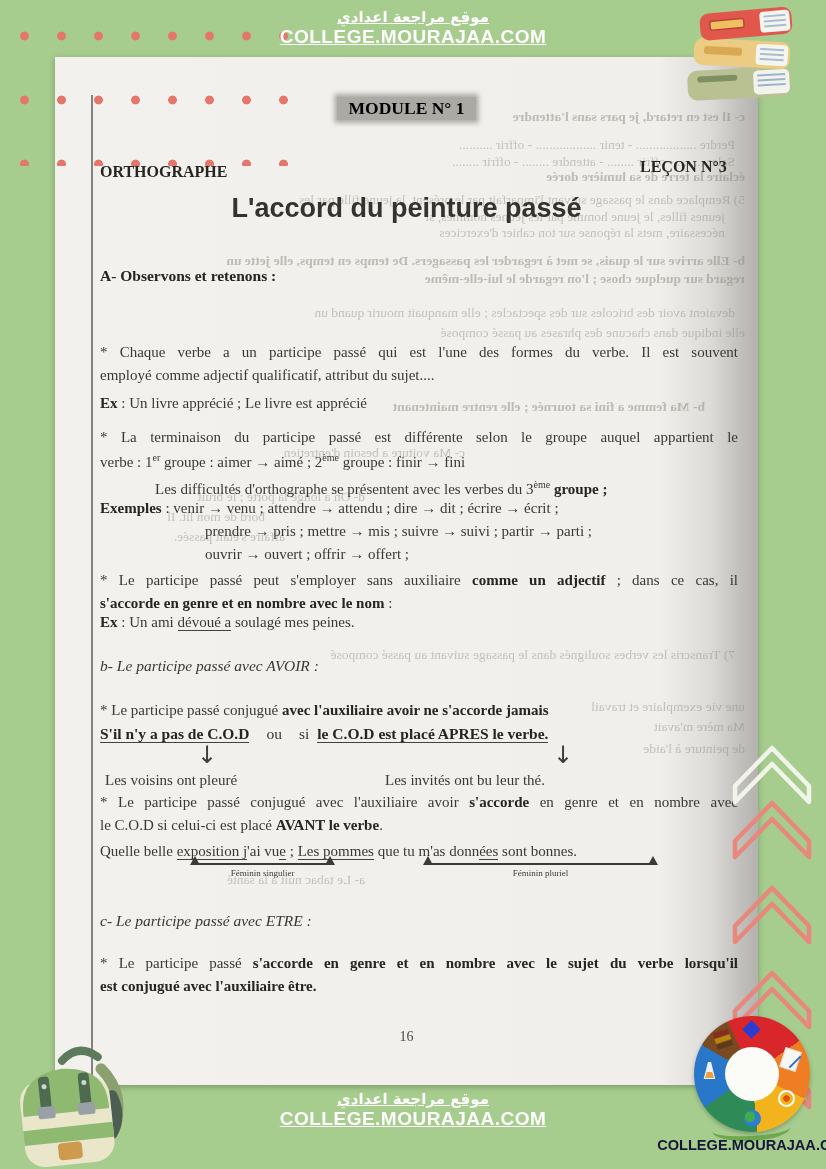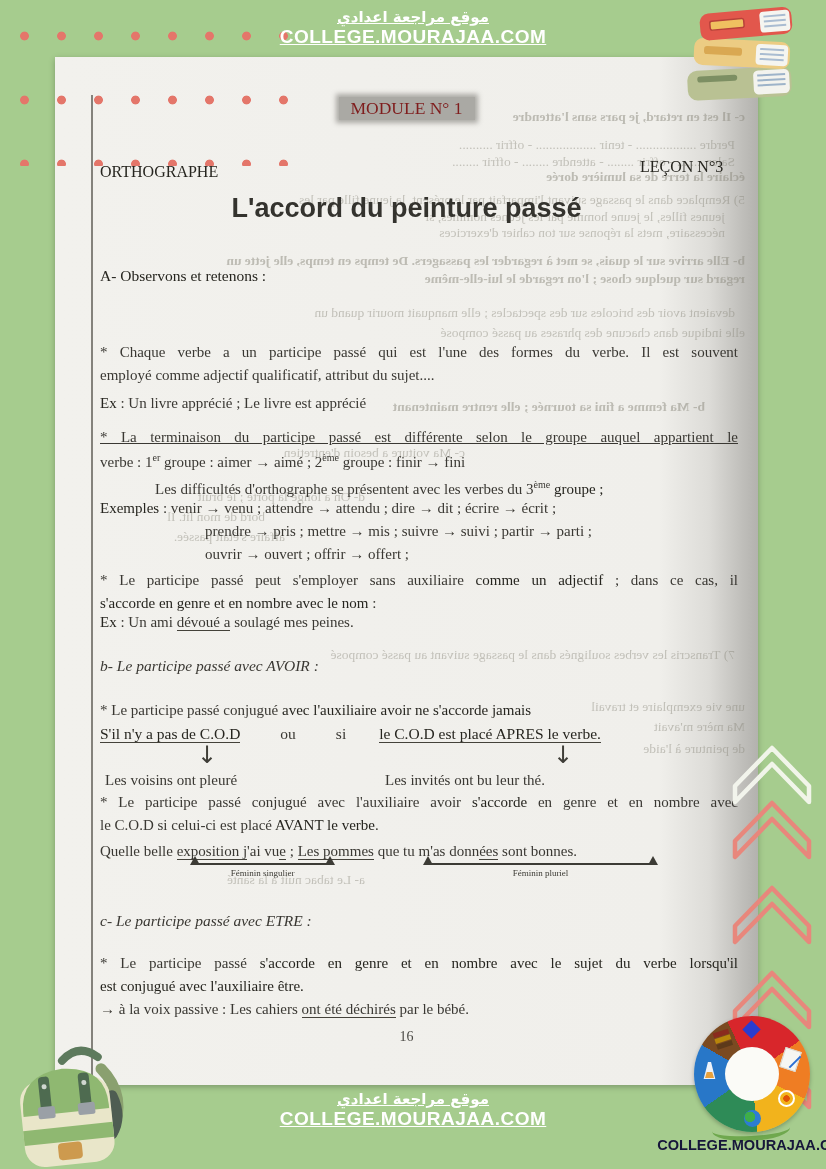--- a/index.html
+++ b/index.html
@@ -26,27 +26,27 @@
         background:#55534c;opacity:.7;}
 
   
   .bl{position:absolute;transform:scaleX(-1);color:#8a887c;opacity:.45;filter:blur(.6px);
       font-size:13.5px;white-space:nowrap;overflow:hidden;}
   .bl.bb{font-weight:700;opacity:.5;}
 
   
   .ln{position:absolute;white-space:nowrap;font-size:15px;color:#3a3833;z-index:3;}
   .just{white-space:normal;width:638px;text-align:justify;text-align-last:justify;}
-  .b{font-weight:400;color:#26251f;}
+  .b{font-weight:700;color:#26251f;}
   .i{font-style:italic;}
   .u{border-bottom:1.6px solid #44423a;}
   sup{font-size:10px;}
   .module{position:absolute;top:40px;left:50%;transform:translateX(-50%);
-        background:#aaa9a4;box-shadow:0 0 5px 3px #aaa9a4;font-weight:400;font-size:17.5px;
-        padding:1px 12px;color:#7f1d1d;z-index:3;}
+        background:#aaa9a4;box-shadow:0 0 5px 3px #aaa9a4;font-weight:700;font-size:17.5px;
+        padding:1px 12px;color:#000000;z-index:3;}
   .title{position:absolute;top:136px;left:0;width:100%;text-align:center;
         font:700 27px "Liberation Sans",sans-serif;color:#34332e;z-index:3;}
   .pagenum{position:absolute;top:972px;left:0;width:100%;text-align:center;font-size:14px;color:#4a4944;z-index:3;}
 
   
   .dar{position:absolute;font:400 24px "DejaVu Sans",sans-serif;color:#3f3e38;z-index:3;}
 
   
   .diag{position:absolute;height:28px;z-index:3;}
   .diag .bar{position:absolute;left:5px;right:5px;top:7px;height:1.8px;background:#3c3b35;}
@@ -123,39 +123,39 @@
   <div class="title">L'accord du peinture passé</div>
 
   <div class="ln b" style="left:45px;top:210px;font-size:15.5px;">A- Observons et retenons :</div>
 
 
   <div class="ln just" style="left:45px;top:287px;">* Chaque verbe a un participe passé qui est l'une des formes du verbe. Il est souvent</div>
   <div class="ln" style="left:45px;top:310px;">employé comme adjectif qualificatif, attribut du sujet....</div>
 
   <div class="ln" style="left:45px;top:338px;"><span class="b">Ex</span><span> : Un livre apprécié ; Le livre est apprécié</span></div>
 
-  <div class="ln just" style="left:45px;top:372px;text-decoration:underline;">* La terminaison du participe passé est différente selon le groupe auquel appartient le</div>
+  <div class="ln just" style="left:45px;top:372px;">* La terminaison du participe passé est différente selon le groupe auquel appartient le</div>
   <div class="ln" style="left:45px;top:395px;"><span>verbe : 1</span><sup>er</sup><span> groupe : aimer → aimé ; 2</span><sup>ème</sup><span> groupe : finir → fini</span></div>
 
   <div class="ln" style="left:100px;top:422px;"><span>Les difficultés d'orthographe se présentent avec les verbes du 3</span><sup>ème</sup><span class="b"> groupe ;</span></div>
 
   <div class="ln" style="left:45px;top:443px;"><span class="b">Exemples</span><span> :  venir → venu ; attendre → attendu ; dire → dit ; écrire → écrit ;</span></div>
   <div class="ln" style="left:150px;top:466px;">prendre → pris ; mettre → mis ;  suivre → suivi ; partir → parti ;</div>
   <div class="ln" style="left:150px;top:489px;">ouvrir → ouvert ; offrir → offert ;</div>
 
   <div class="ln just" style="left:45px;top:515px;"><span>* Le participe passé peut s'employer sans auxiliaire </span><span class="b">comme un adjectif</span><span> ; dans ce cas, il</span></div>
   <div class="ln" style="left:45px;top:538px;"><span class="b">s'accorde en genre et en nombre avec le nom</span><span> :</span></div>
 
   <div class="ln" style="left:45px;top:557px;"><span class="b">Ex</span><span> : Un ami </span><span class="u">dévoué a</span><span> soulagé mes peines.</span></div>
 
   <div class="ln i" style="left:45px;top:600px;font-size:15.5px;">b- Le participe passé avec AVOIR :</div>
 
   <div class="ln" style="left:45px;top:645px;"><span>* Le participe passé conjugué </span><span class="b">avec l'auxiliaire avoir ne s'accorde jamais</span></div>
 
-  <div class="ln" style="left:45px;top:668px;font-size:15.5px;"><span class="u b">S'il n'y a pas de C.O.D</span><span style="margin:0 40px;">ou</span><span style="margin-right:33px;">si</span><span class="u b">le C.O.D est placé APRES le verbe.</span></div>
+  <div class="ln" style="left:45px;top:668px;font-size:15.5px;"><span class="u b">S'il n'y a pas de C.O.D</span><span style="margin:0 17px;">ou</span><span style="margin-right:8px;">si</span><span class="u b">le C.O.D est placé APRES le verbe.</span></div>
 
   <div class="dar" style="left:142px;top:684px;">↓</div>
   <div class="dar" style="left:498px;top:684px;">↓</div>
 
   <div class="ln" style="left:50px;top:715px;">Les voisins ont pleuré</div>
   <div class="ln" style="left:330px;top:715px;">Les invités ont bu leur thé.</div>
 
   <div class="ln just" style="left:45px;top:737px;"><span>* Le participe passé conjugué avec l'auxiliaire avoir </span><span class="b">s'accorde</span><span> en genre et en nombre avec</span></div>
   <div class="ln" style="left:45px;top:760px;"><span>le C.O.D si celui-ci est placé </span><span class="b">AVANT le verbe</span><span>.</span></div>
 
@@ -172,21 +172,20 @@
     <span class="bar"></span>
     <span class="tri r"></span>
     <span class="lbl">Féminin pluriel</span>
   </div>
 
   <div class="ln i" style="left:45px;top:855px;font-size:15.5px;">c- Le participe passé avec ETRE :</div>
 
   <div class="ln just" style="left:45px;top:898px;"><span>* Le participe passé </span><span class="b">s'accorde en genre et en nombre avec le sujet du verbe lorsqu'il</span></div>
   <div class="ln" style="left:45px;top:921px;"><span class="b">est conjugué avec l'auxiliaire être.</span></div>
 
-  <div class="ln" style="left:45px;top:944px;"><span>→ à la voix passive : Les cahiers </span><span class="u">ont été déchirés</span><span> par le bébé.</span></div>
 
   <div class="pagenum">16</div>
 </div>
 
 <svg class="chevrons" width="92" height="380" viewBox="0 0 92 380">
   <g fill="none" stroke-linejoin="round" stroke-width="4.5">
     <path d="M8 44 L45 6 L82 44 L82 60 L45 22 L8 60 Z" transform="translate(0,0)" stroke="#f4f7ee" opacity="0.95"></path>
     <path d="M8 44 L45 6 L82 44 L82 60 L45 22 L8 60 Z" transform="translate(0,55)" stroke="#e8877c"></path>
     <path d="M8 44 L45 6 L82 44 L82 60 L45 22 L8 60 Z" transform="translate(0,140)" stroke="#e8877c"></path>
     <path d="M8 44 L45 6 L82 44 L82 60 L45 22 L8 60 Z" transform="translate(0,225)" stroke="#e8877c"></path>

